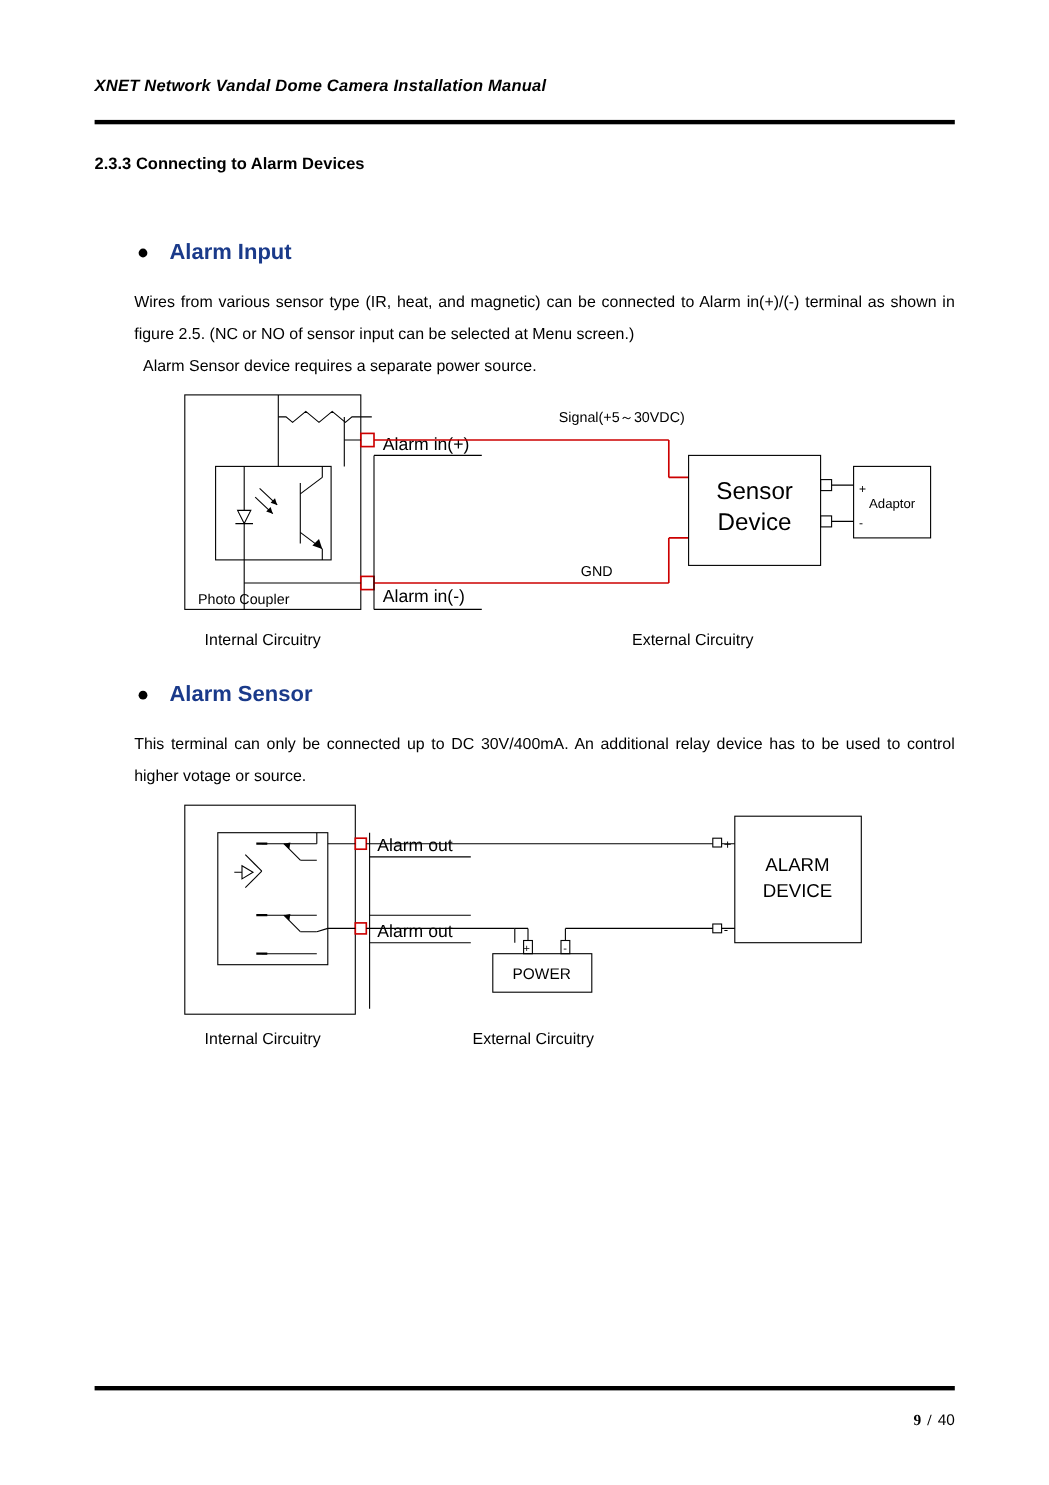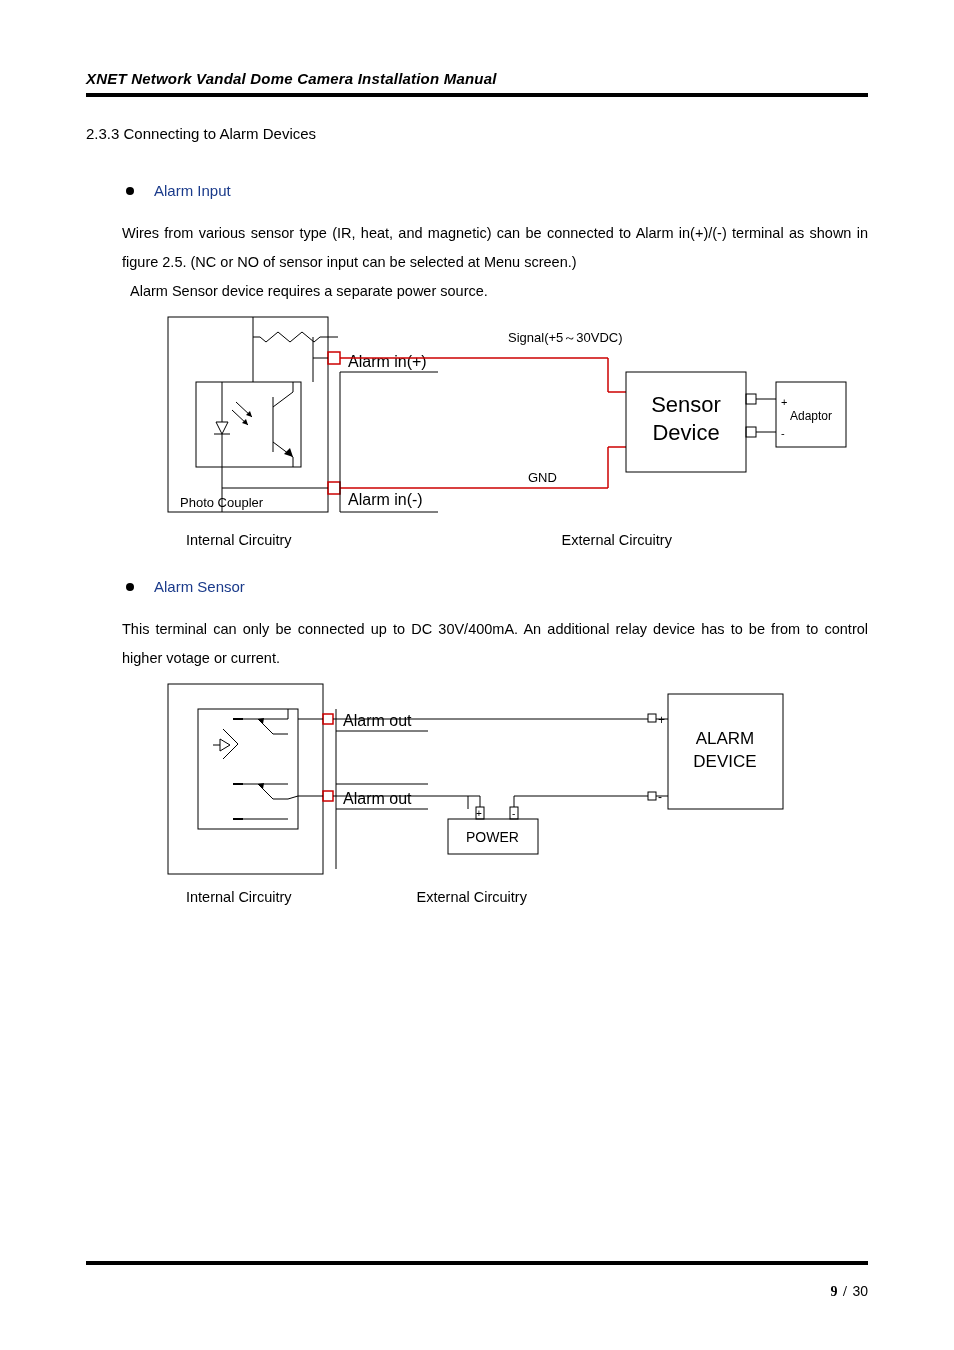--- a/index.html
+++ b/index.html
@@ -11,72 +11,73 @@
     position: relative;
     padding: 70px 86px 50px 86px;
     color: #000;
     font-size: 14px;
   }
   .header-title {
     font-weight: bold;
     font-style: italic;
     font-size: 15px;
     letter-spacing: 0.2px;
-    padding-bottom: 6px;
+    padding-bottom: 22px;
   }
   .thick-rule {
     border: none;
     border-top: 4px solid #000;
     margin-bottom: 28px;
   }
   .section-heading {
-    font-weight: normal;
+    font-weight: bold;
     font-size: 15px;
-    margin-bottom: 40px;
+    margin-bottom: 60px;
   }
   .bullet-block {
     margin-left: 36px;
   }
   .bullet-row {
     display: flex;
     align-items: center;
     gap: 20px;
     margin-bottom: 12px;
   }
   .bullet {
     width: 8px; height: 8px;
     background: #000;
     border-radius: 50%;
     flex: none;
     margin-left: 4px;
   }
   .bullet-title {
-    font-weight: normal;
+    font-weight: bold;
     color: #1a3a8a;
-    font-size: 15px;
+    font-size: 20px;
     text-align: right;
   }
   .body-text {
     font-size: 14.5px;
     line-height: 2.0;
     margin-left: 36px;
     margin-right: 0;
     text-align: justify;
     margin-top: 20px;
   }
   .body-text-tight {
     font-size: 14.5px;
     line-height: 2.0;
     margin-left: 44px;
   }
   .caption-row {
     display: flex;
     margin-top: 10px;
     margin-bottom: 30px;
     font-size: 14.5px;
+    gap: 13px;
   }
   .caption-row .left { margin-left: 100px; }
   .caption-row .right-a { margin-left: 270px; }
   .caption-row .right-b { margin-left: 125px; }
   svg { display: block; }
   .footer {
     position: absolute;
     bottom: 50px;
     left: 86px;
     right: 86px;
@@ -192,21 +193,21 @@
   <span class="left">Internal Circuitry</span>
   <span class="right-a">External Circuitry</span>
 </div>
 
 <div class="bullet-block">
   <div class="bullet-row">
     <span class="bullet"></span>
     <span class="bullet-title">Alarm Sensor</span>
   </div>
 </div>
-<p class="body-text">This terminal can only be connected up to DC 30V/400mA.   An additional relay device has to be from to control higher votage or current.</p>
+<p class="body-text">This terminal can only be connected up to DC 30V/400mA.   An additional relay device has to be used to control higher votage or source.</p>
 
 <div style="margin-left:72px; margin-top:6px;">
 <svg width="630" height="200" viewBox="0 0 630 200">
 
   <rect x="10" y="5" width="155" height="190" fill="none" stroke="#000" stroke-width="1"></rect>
 
   <rect x="40" y="30" width="100" height="120" fill="none" stroke="#000" stroke-width="1"></rect>
 
   <line x1="80" y1="40" x2="130" y2="40" stroke="#000"></line>
   <line x1="75" y1="40" x2="85" y2="40" stroke="#000" stroke-width="2"></line>
@@ -275,15 +276,15 @@
 </div>
 
 <div class="caption-row" style="margin-bottom:0;">
   <span class="left">Internal Circuitry</span>
   <span class="right-b">External Circuitry</span>
 </div>
 
 <div class="footer">
   <hr>
   <div class="page-num">
-    <span class="cur">9</span><span class="sep"> / </span><span>30</span>
+    <span class="cur">9</span><span class="sep"> / </span><span>40</span>
   </div>
 </div>
 
 </body></html>

